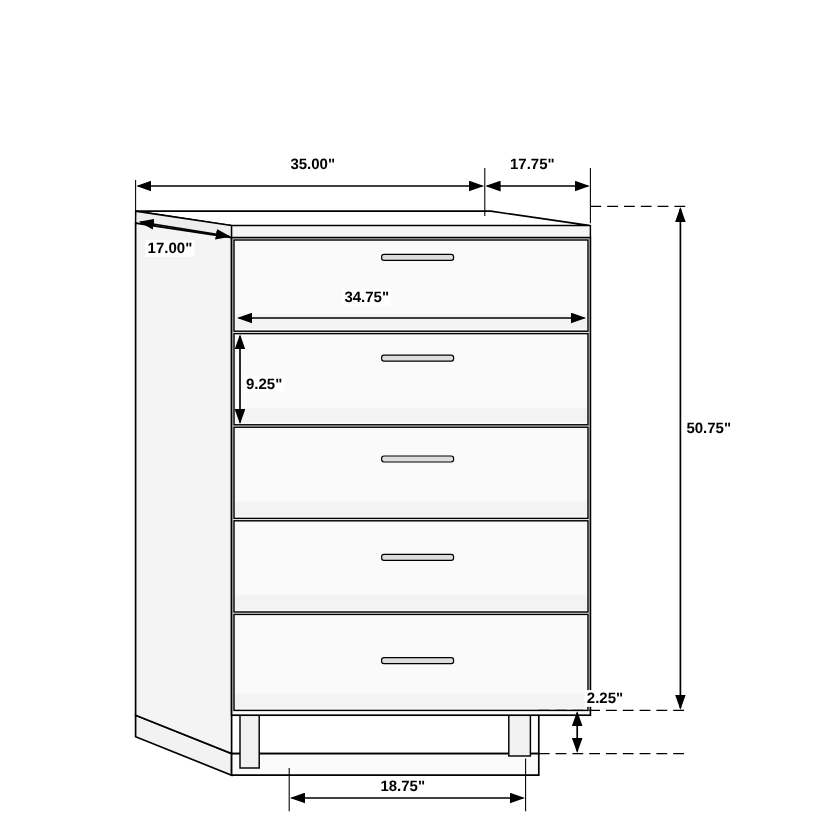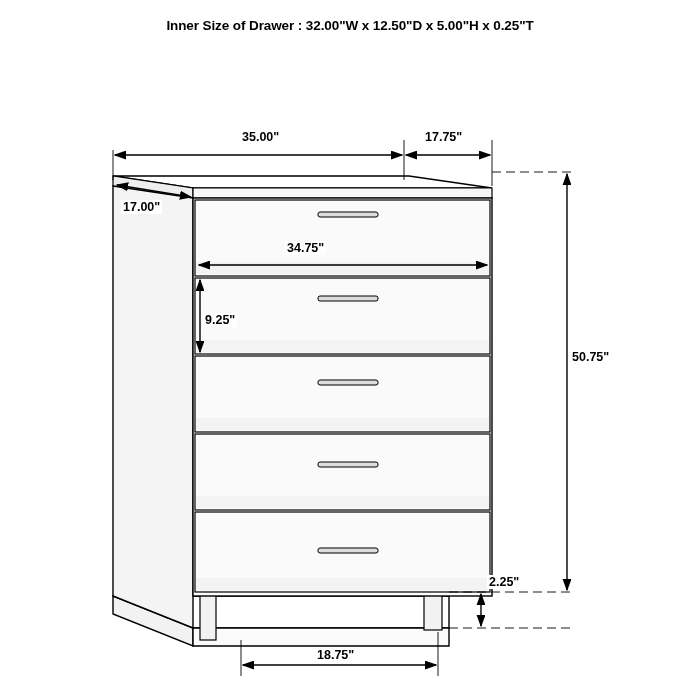--- a/index.html
+++ b/index.html
@@ -43,21 +43,20 @@
     background: #ffffff;
     padding: 0 2px;
     white-space: nowrap;
   }
 </style>
 </head>
 <body>
 
 <div id="stage">
 
-  <div id="title">Inner Size of Drawer : 32.00"W x 12.50"D x 5.00"H x 0.25"T</div>
 
   <svg id="drawing" width="700" height="700" viewBox="0 0 700 700">
     <defs>
       <marker id="arrowEnd" markerWidth="9" markerHeight="9" refX="8" refY="3.2" orient="auto" markerUnits="strokeWidth">
         <path d="M0,0 L9,3.2 L0,6.4 z" fill="#000"></path>
       </marker>
       <marker id="arrowStart" markerWidth="9" markerHeight="9" refX="1" refY="3.2" orient="auto" markerUnits="strokeWidth">
         <path d="M9,0 L0,3.2 L9,6.4 z" fill="#000"></path>
       </marker>
     </defs>

